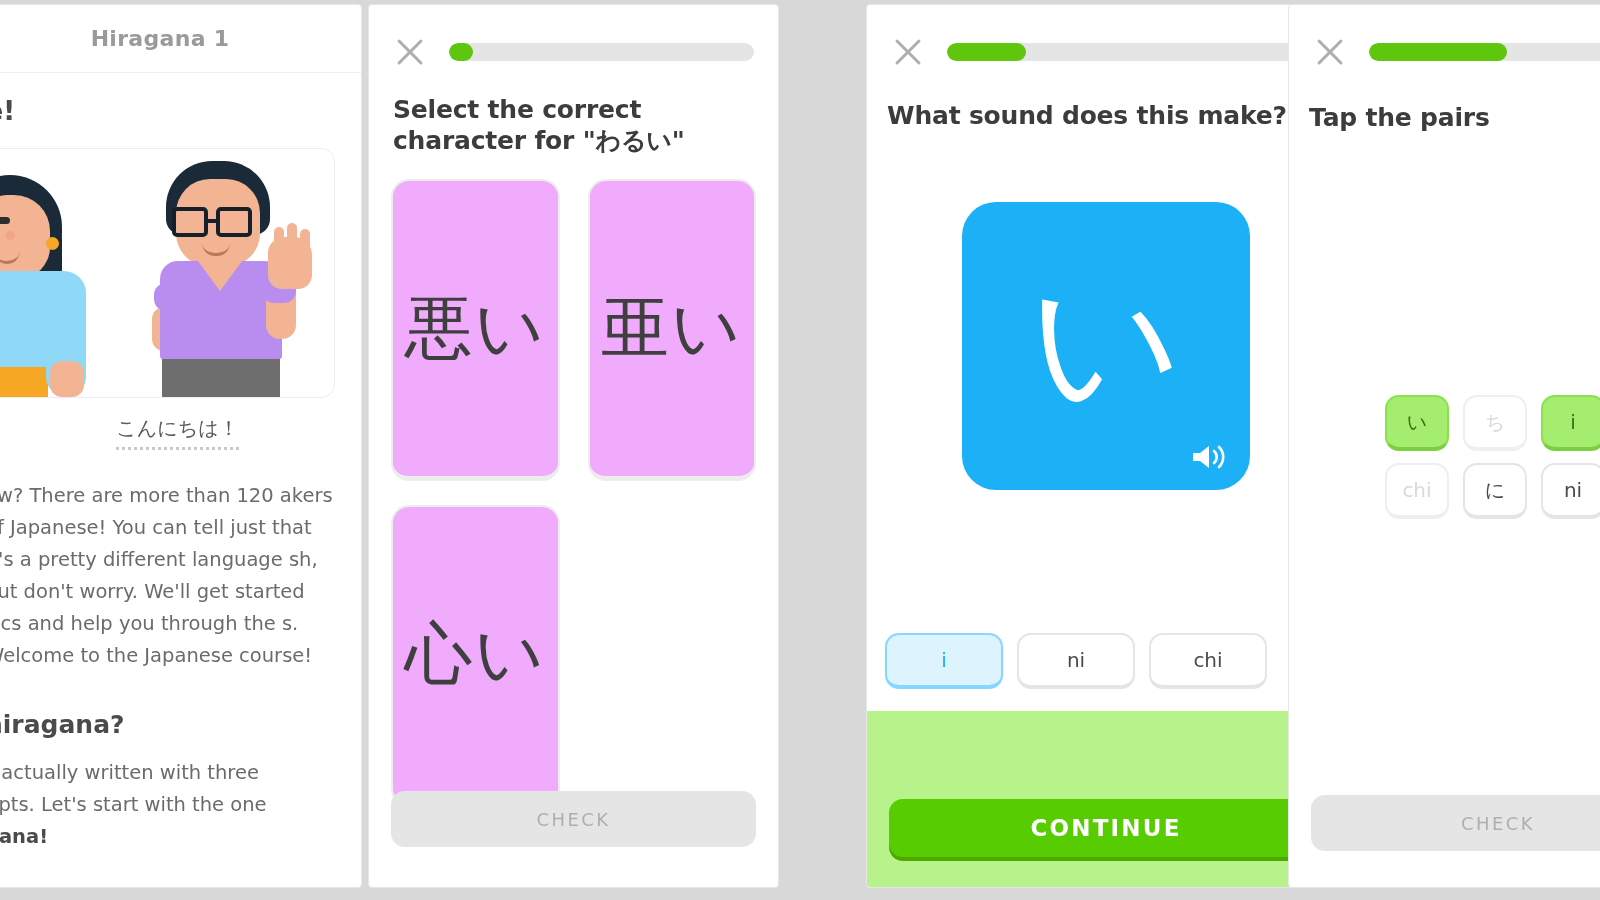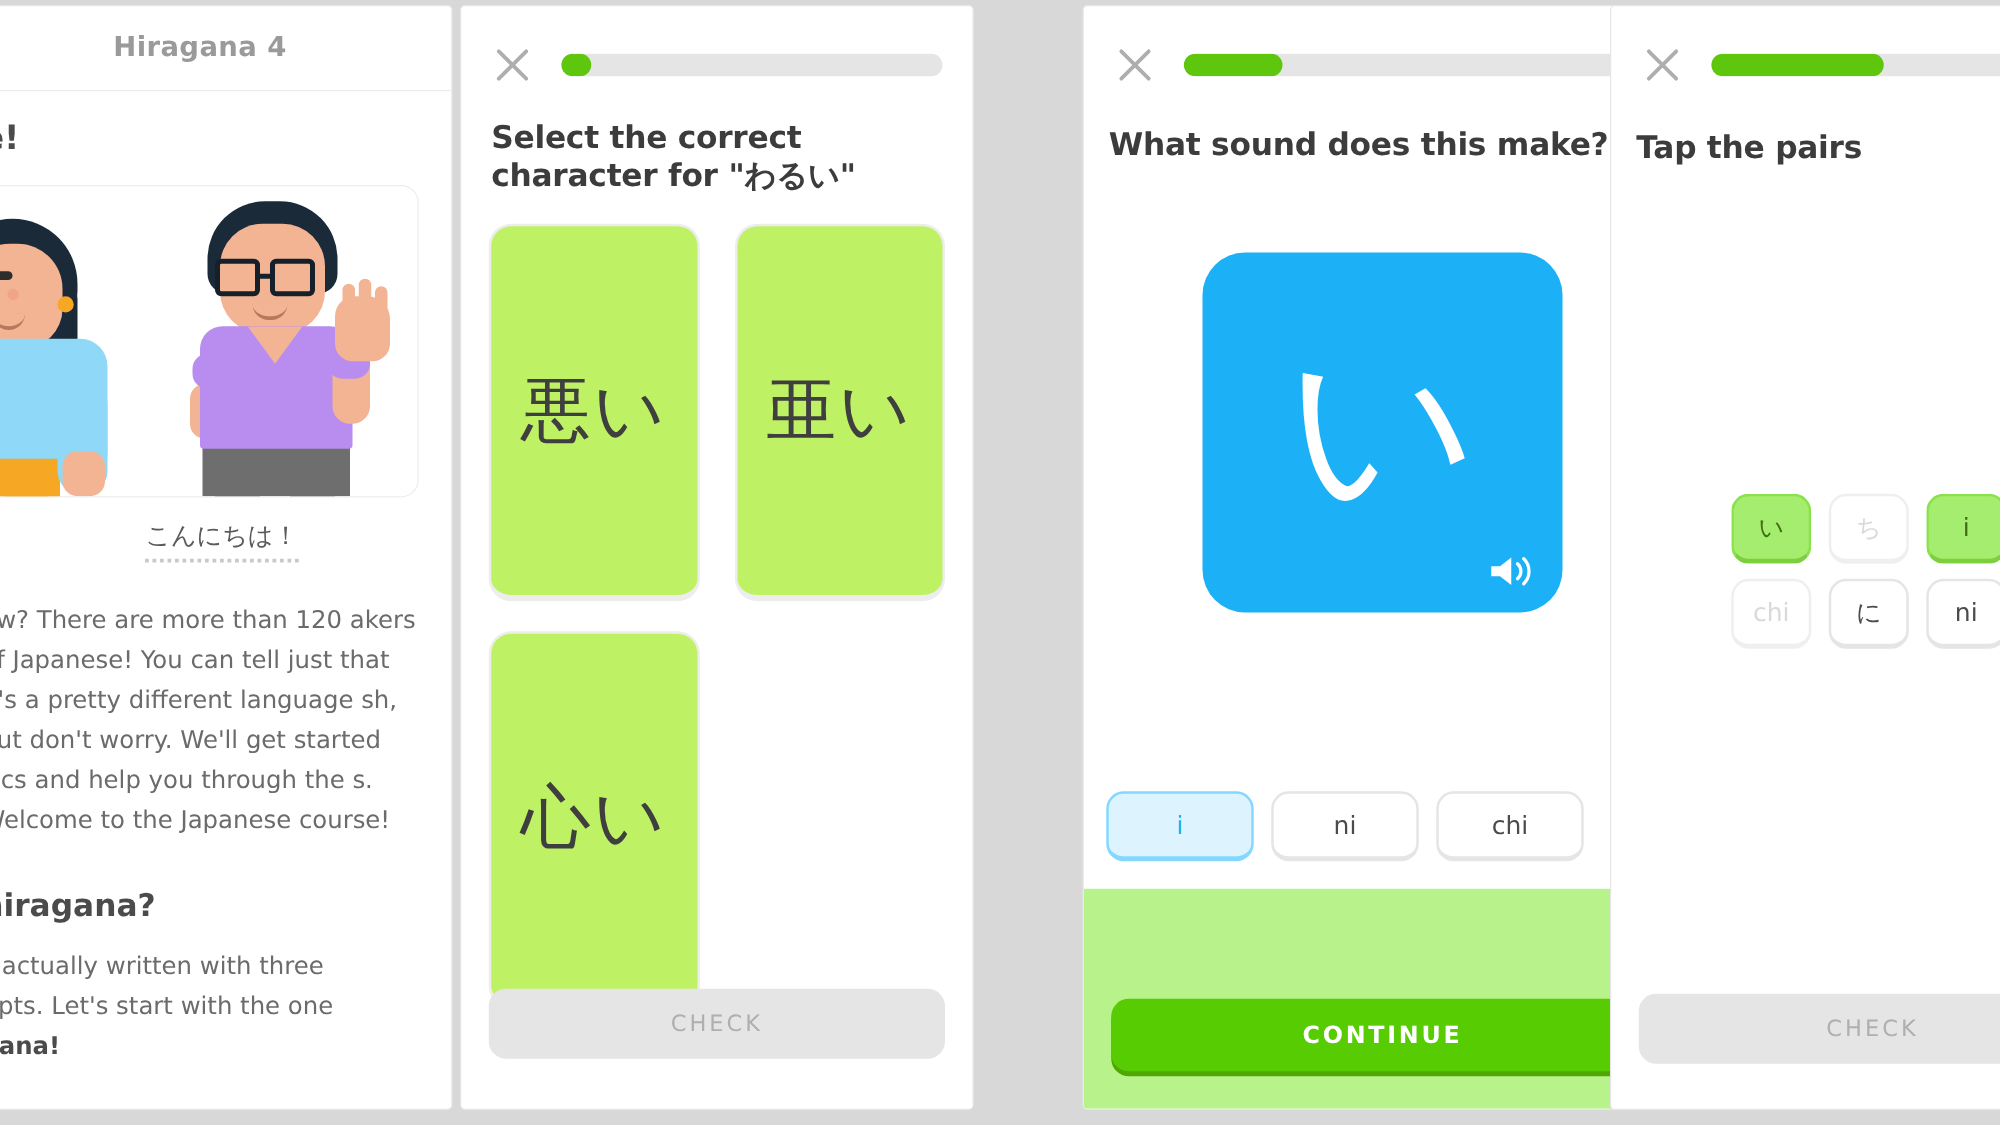--- a/index.html
+++ b/index.html
@@ -162,23 +162,23 @@
     margin: 22px 22px 0 22px;
     display: grid;
     grid-template-columns: 1fr 1fr;
     gap: 24px 28px;
   }
   .char-card {
     height: 302px;
     border: 2px solid #ededed;
     border-bottom-width: 5px;
     border-radius: 18px;
-    background: #bef264;
-    display: flex; align-items: center; justify-content: center;
-    font-size: 56px; color: #3f3f3f; cursor: pointer;
+    background: #f0abfc;
+    display: flex; align-items: center; justify-content: center;
+    font-size: 68px; color: #3f3f3f; cursor: pointer;
     font-family: "DejaVu Sans", "Liberation Sans", sans-serif;
     letter-spacing: 2px;
   }
   #panel2 .check-btn { position: absolute; left: 22px; right: 22px; bottom: 40px; }
 
   
   #panel3 { left: 866px; width: 480px; }
   #panel3 .ex-prompt { margin: 32px 20px 0 20px; }
   .sound-wrap {
     margin-top: 72px;
@@ -223,21 +223,21 @@
     font-size: 26px; font-weight: bold; color: #58a700;
   }
   .flag-icon {
     position: absolute; right: 24px; top: 26px;
     width: 30px; height: 32px;
   }
   .continue-btn {
     position: absolute; left: 22px; right: 22px; bottom: 30px;
     height: 58px; border: none; border-radius: 14px;
     background: #58cc02; box-shadow: 0 4px 0 #4fa800;
-    color: #fff; font-size: 19px; font-weight: bold; letter-spacing: 2.2px;
+    color: #fff; font-size: 23px; font-weight: bold; letter-spacing: 2.2px;
     display: flex; align-items: center; justify-content: center;
     cursor: pointer;
     font-family: "DejaVu Sans", "Liberation Sans", sans-serif;
   }
 
   
   #panel4 { left: 1288px; width: 420px; }
   #panel4 .ex-prompt { margin: 34px 20px 0 20px; }
   .pairs {
     position: absolute; left: 96px; top: 390px;
@@ -260,21 +260,21 @@
   .tile.dim { color: #d9d9d9; border-color: #efefef; }
   #panel4 .check-btn { position: absolute; left: 22px; right: 22px; bottom: 36px; }
 </style>
 </head>
 <body>
 
 <div class="stage">
 
   <div class="panel" id="panel1">
     <div class="p1-titlebar">
-      <div class="p1-title">Hiragana 4</div>
+      <div class="p1-title">Hiragana 1</div>
     </div>
     <div class="p1-body">
       <div class="p1-h1">e!</div>
 
       <div class="p1-illus">
         <div class="person pw">
           <div class="w-hair"></div>
             <div class="w-hair2"></div>
           <div class="w-face"></div>
             <div class="w-brow"></div>

